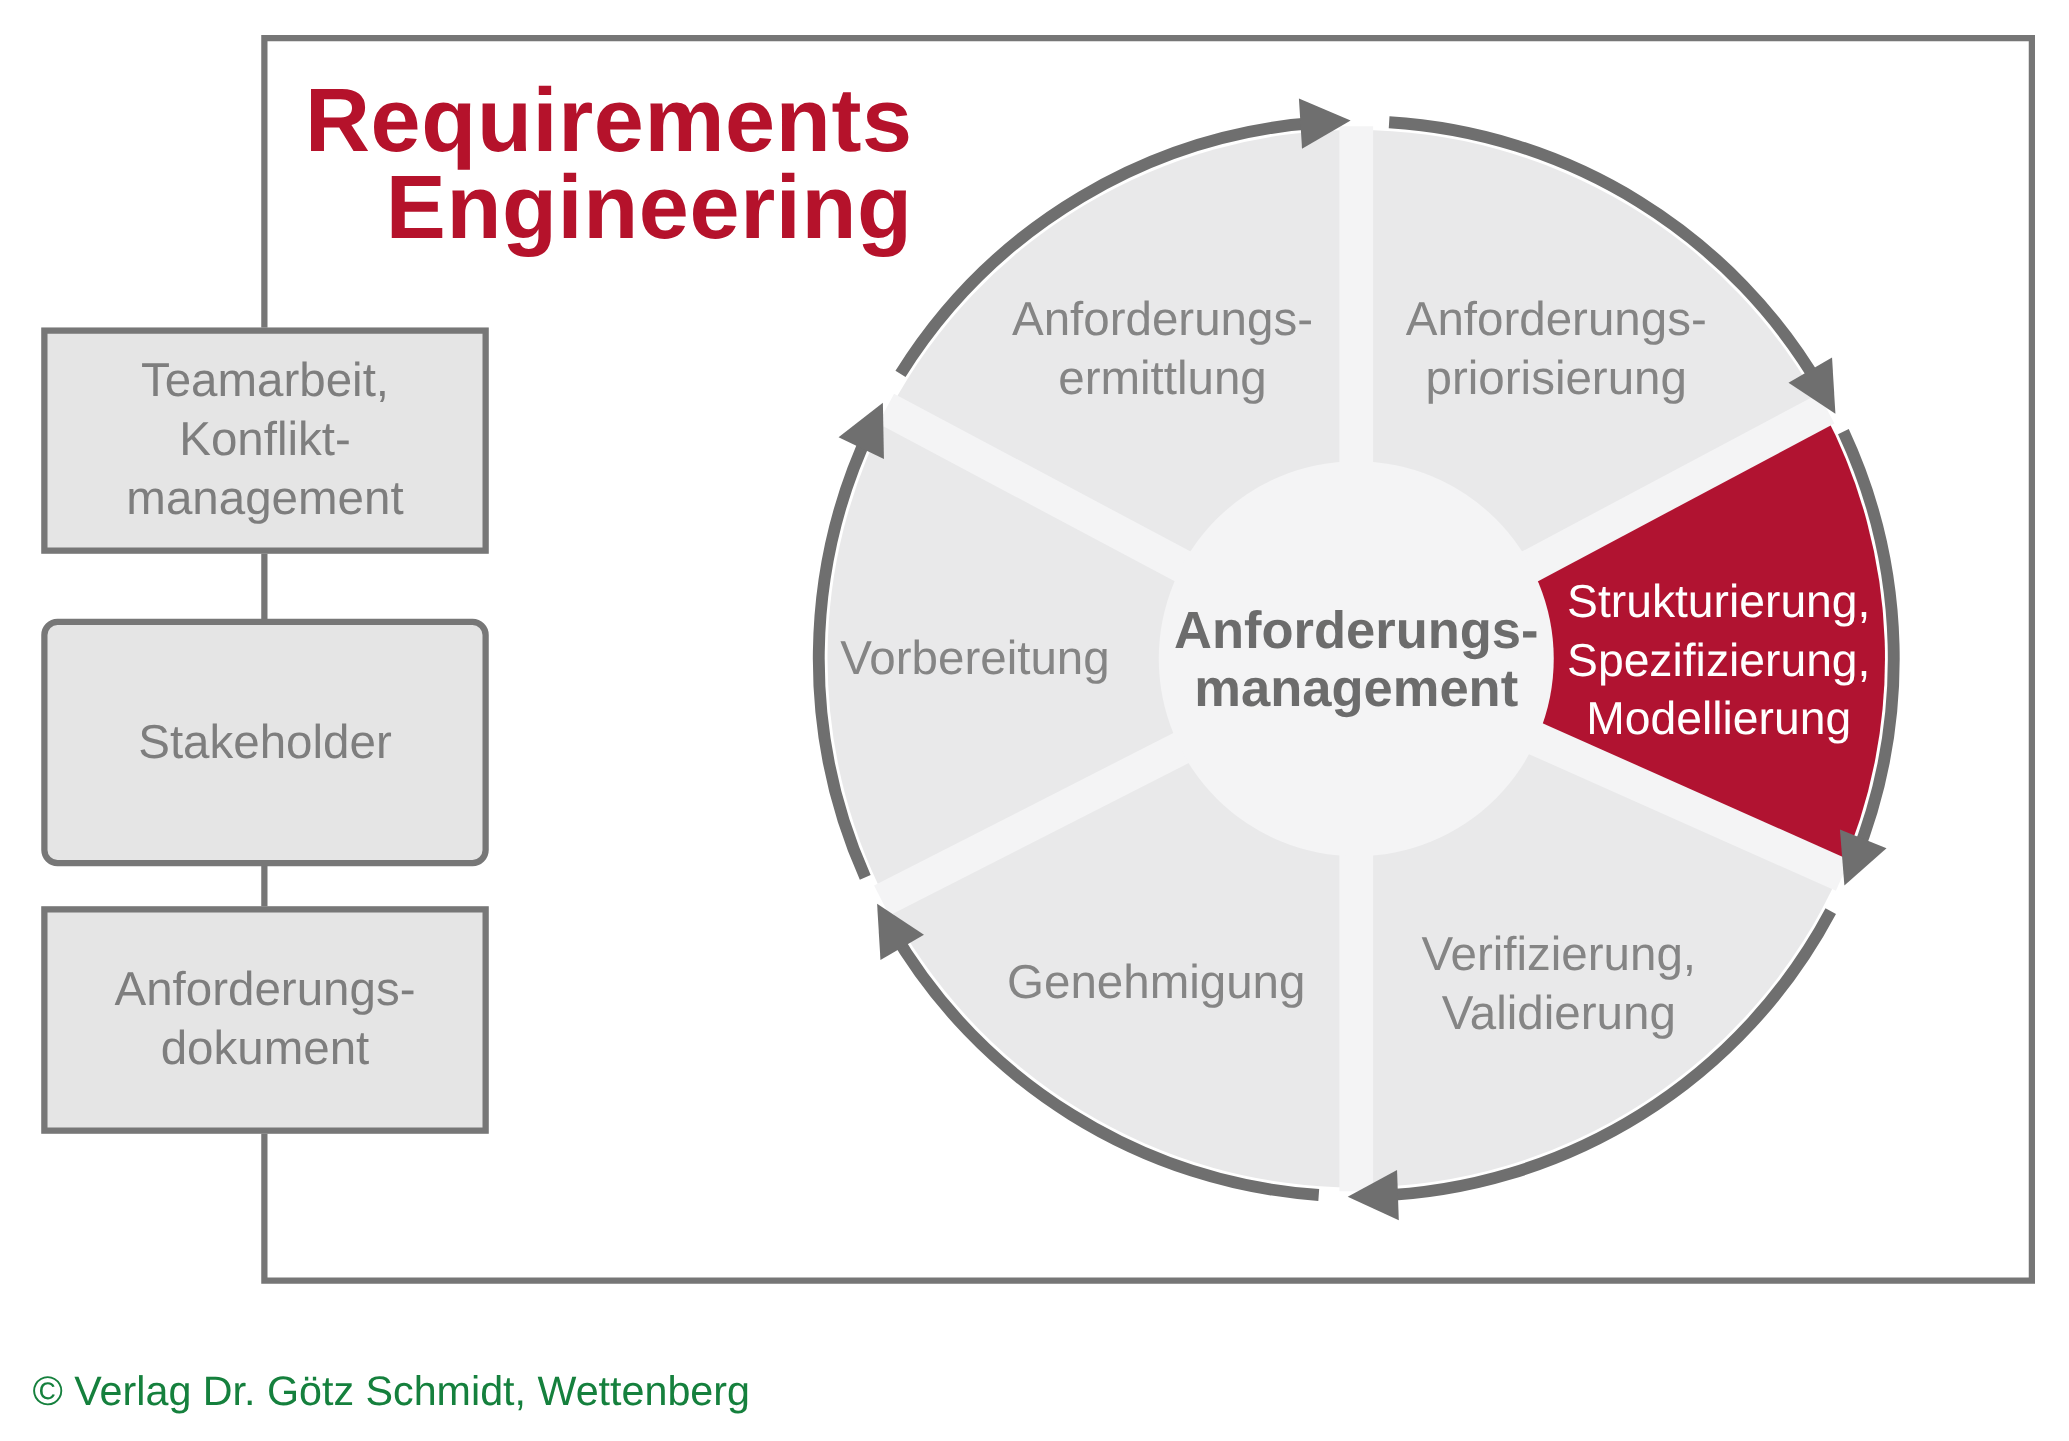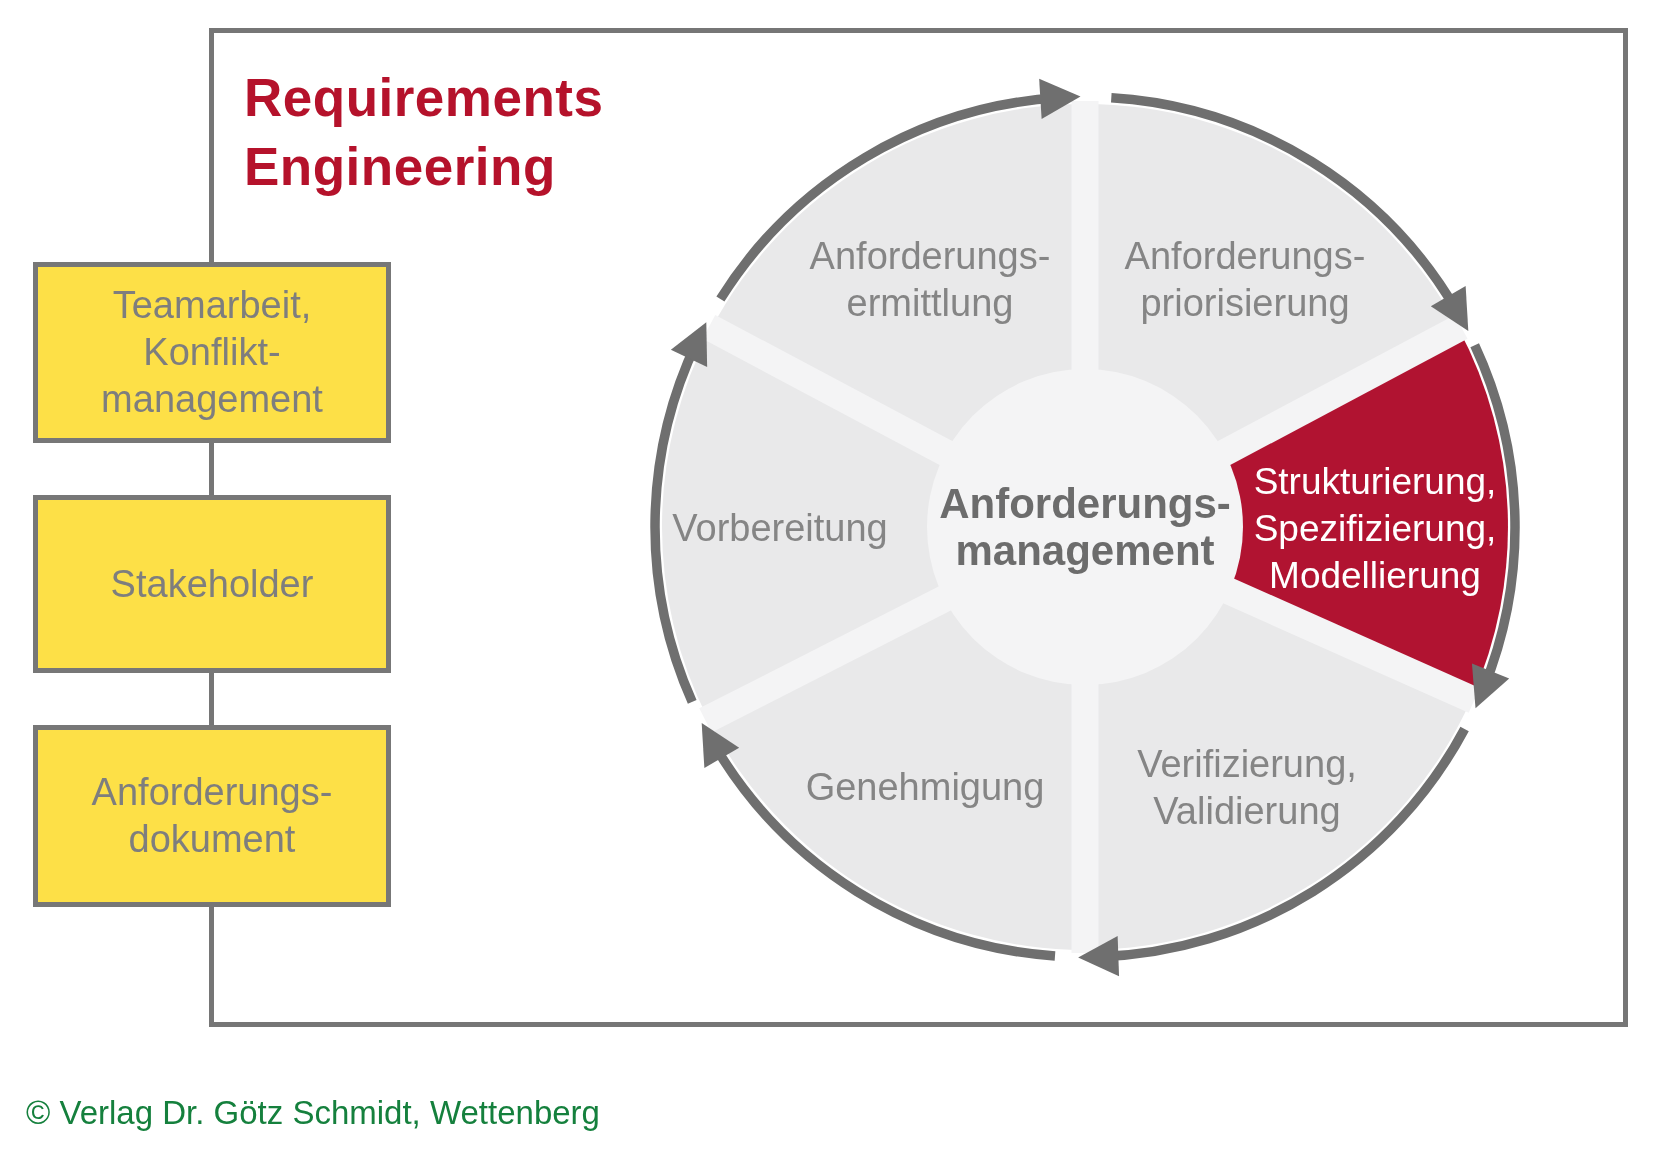--- a/index.html
+++ b/index.html
@@ -6,32 +6,32 @@
   body{
     width:1655px;height:1153px;position:relative;background:#ffffff;
     font-family:"Liberation Sans",sans-serif;overflow:hidden;
   }
   .frame{
     position:absolute;left:209px;top:28px;width:1419px;height:999px;
     border:5px solid #767676;box-sizing:border-box;background:transparent;
   }
   .title{
     position:absolute;left:244px;top:63px;
-    font-size:53px;font-weight:bold;line-height:69px;color:#B5122B;
-    white-space:pre-line;letter-spacing:0.5px;
+    font-size:72px;font-weight:bold;line-height:69px;color:#B5122B;
+    white-space:pre-line;letter-spacing:0.5px;text-align:right;
   }
   .side-box{
     position:absolute;left:33px;width:358px;box-sizing:border-box;
-    background:#fde047;border:5px solid #777777;
+    background:#e5e5e5;border:5px solid #777777;
     display:flex;align-items:center;justify-content:center;text-align:center;
     font-size:38px;line-height:47px;color:#7E7E7E;white-space:pre-line;
     z-index:3;
   }
   .box-1{top:262px;height:181px;}
-  .box-2{top:495px;height:178px;}
+  .box-2{top:495px;height:198px;border-radius:13px;}
   .box-3{top:725px;height:182px;}
   .diagram-svg{position:absolute;left:0;top:0;width:1655px;height:1153px;z-index:2;}
   .wedge-label{
     position:absolute;transform:translate(-50%,-50%);
     text-align:center;font-size:38px;line-height:47px;color:#858585;
     white-space:pre-line;z-index:4;
   }
   .wedge-label.highlight{color:#ffffff;font-size:37px;text-align:center;}
   .center-label{
     position:absolute;transform:translate(-50%,-50%);

